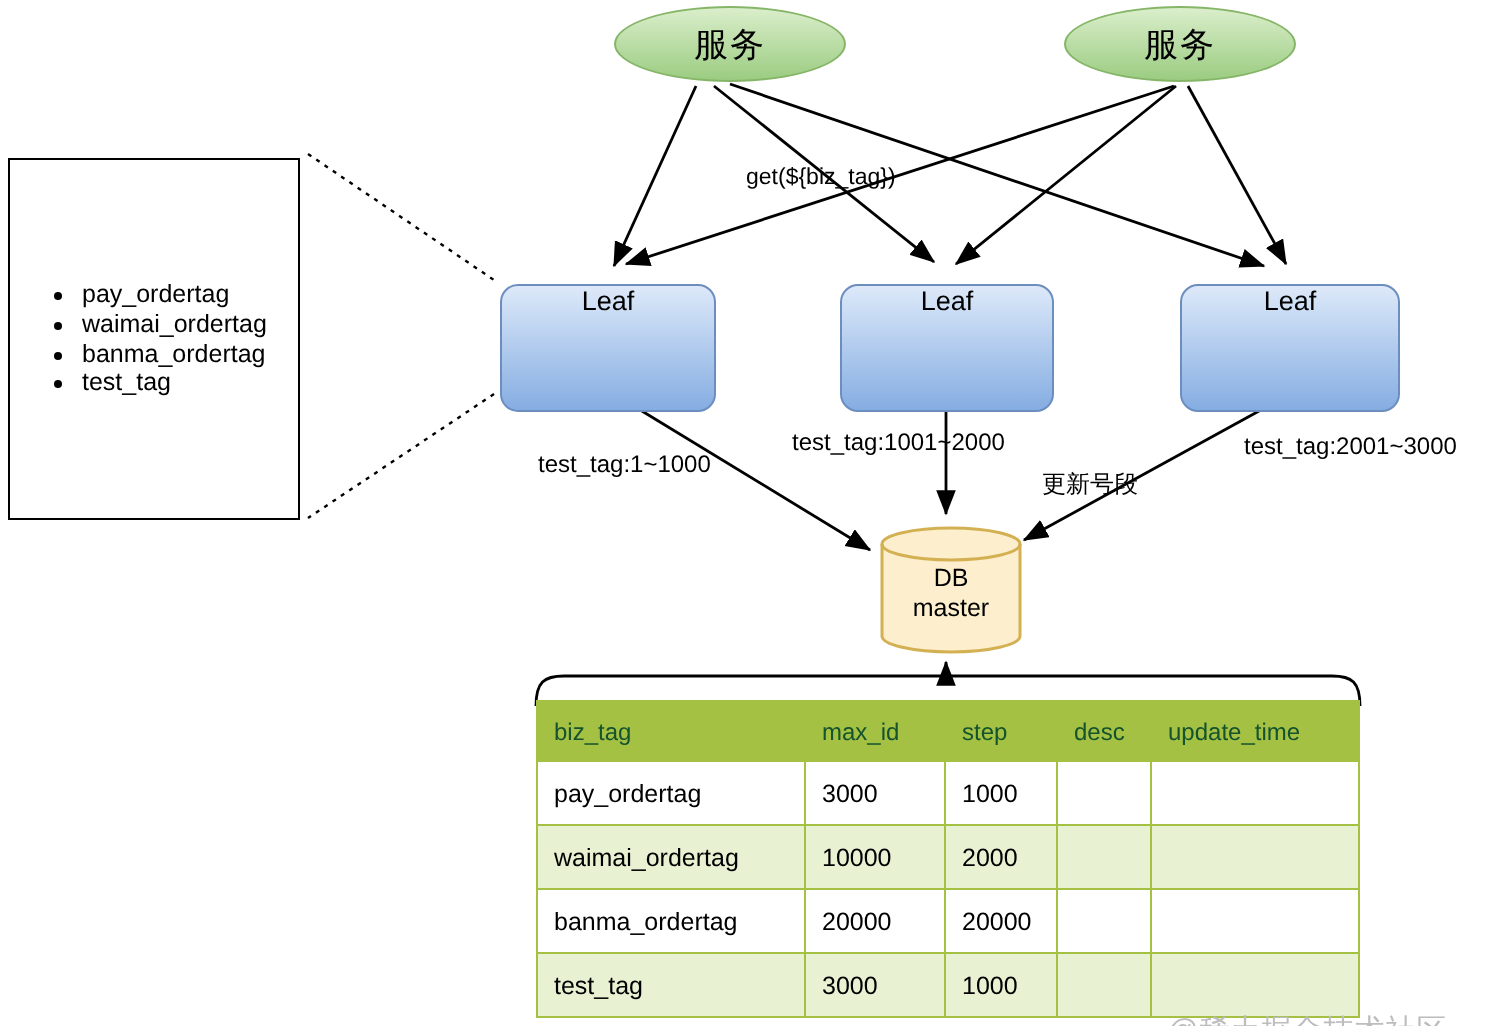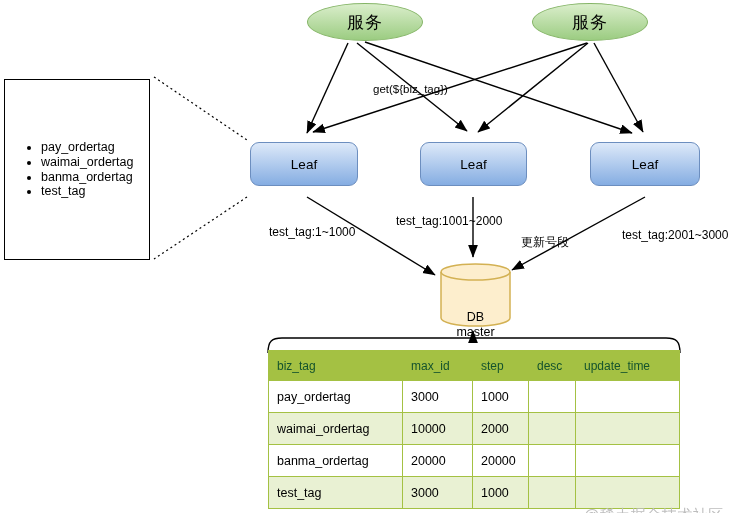--- a/index.html
+++ b/index.html
@@ -21,40 +21,40 @@
     position:absolute;width:116px;height:38px;border-radius:50%;
     border:1px solid #85b567;
     background:linear-gradient(#daeecb,#9bcc81);
     display:flex;align-items:center;justify-content:center;
     font-size:17px;letter-spacing:1px;box-sizing:border-box;
   }
   .service-1{left:307px;top:3px;}
   .service-2{left:532px;top:3px;}
 
   .leaf{
-    position:absolute;top:142px;height:44px;border-radius:9px;
+    position:absolute;top:142px;height:64px;border-radius:9px;
     border:1.2px solid #6c8ebf;
     background:linear-gradient(#dde9f9,#85ade2);
-    display:flex;align-items:center;justify-content:center;
+    display:flex;align-items:flex-start;justify-content:center;
     font-size:13.5px;box-sizing:border-box;
   }
   .leaf-1{left:250px;width:108px;}
   .leaf-2{left:420px;width:107px;}
   .leaf-3{left:590px;width:110px;}
 
   .lbl{position:absolute;font-size:12px;white-space:nowrap;text-align:center;}
   .lbl-get{left:373px;top:83px;font-size:11.5px;}
   .lbl-r1{left:269px;top:225px;}
   .lbl-r2{left:396px;top:214px;}
-  .lbl-r3{left:622px;top:216px;margin-top:12px;}
+  .lbl-r3{left:622px;top:216px;}
   .lbl-upd{left:521px;top:234px;}
 
   .db-label{
     position:absolute;left:441px;top:282px;width:69px;text-align:center;
-    font-size:12.5px;line-height:15px;margin-top:28px;
+    font-size:12.5px;line-height:15px;
   }
 
   .seg-table{
     position:absolute;left:268px;top:350px;border-collapse:collapse;
     table-layout:fixed;
   }
   .seg-table th,.seg-table td{
     border:1px solid #a4c143;box-sizing:border-box;overflow:hidden;
     text-align:left;padding:0 4px 0 8px;white-space:nowrap;
   }

